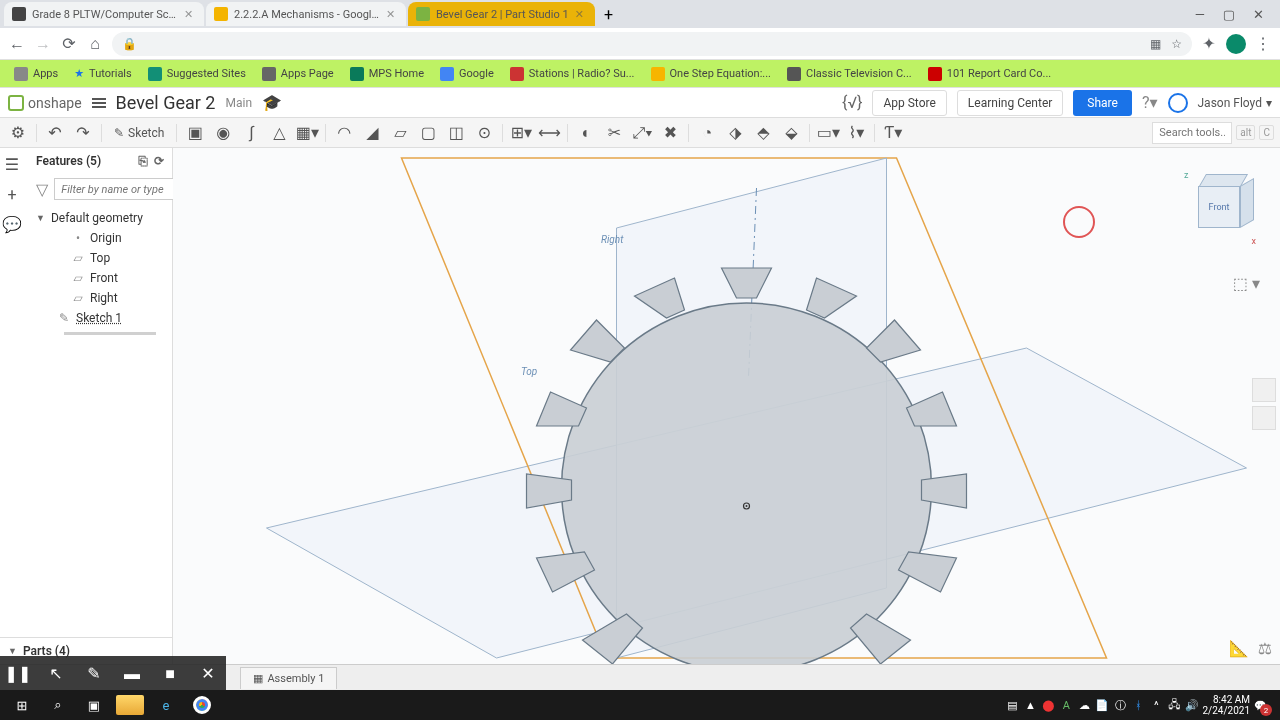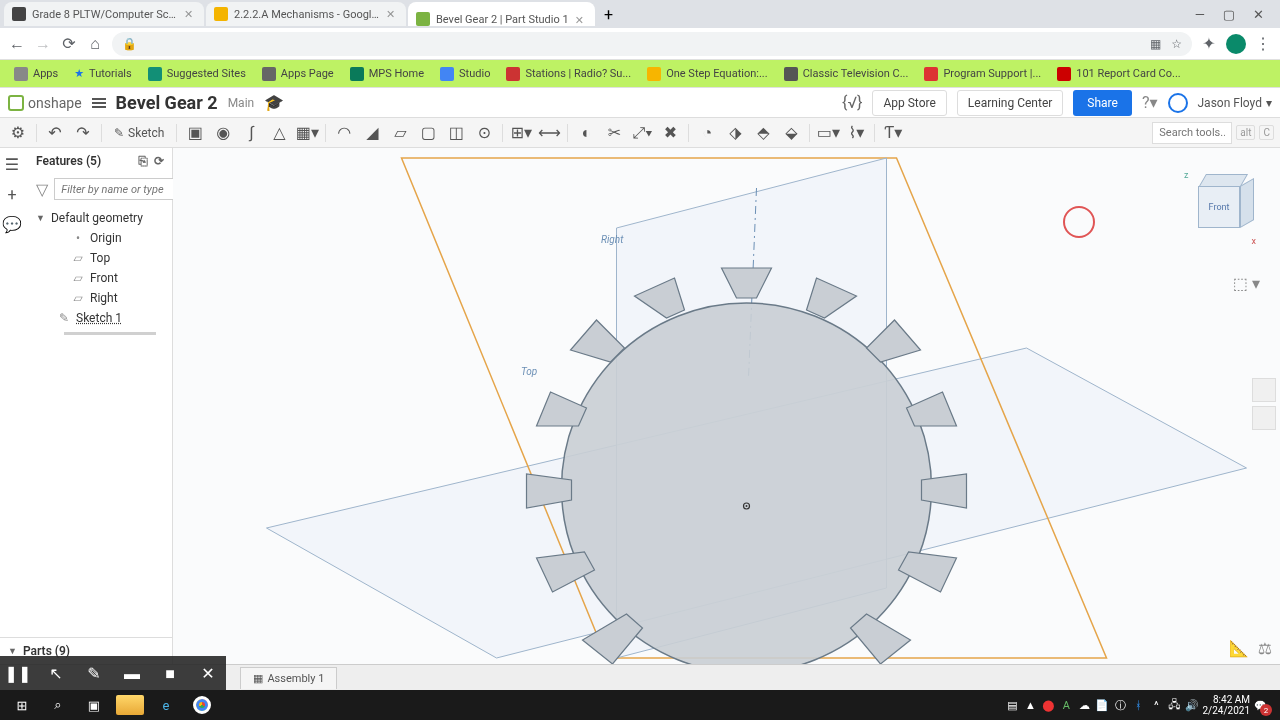--- a/index.html
+++ b/index.html
@@ -1,21 +1,21 @@
 <!DOCTYPE html>
 <html><head>
 <meta charset="utf-8">
 <style>
 * { margin: 0; padding: 0; box-sizing: border-box; font-family: -apple-system, BlinkMacSystemFont, "Segoe UI", Roboto, sans-serif; }
 body { width: 1280px; height: 720px; overflow: hidden; background: #fff; position: relative; }
 
 
 .browser-chrome { height: 28px; background: #dee1e6; display: flex; align-items: center; padding: 0 4px; }
 .tab { height: 24px; background: #f1f3f4; border-radius: 8px 8px 0 0; display: flex; align-items: center; padding: 0 8px; margin-right: 2px; font-size: 11px; color: #555; max-width: 200px; gap: 6px; }
-.tab.active { background: #ffffff; align-items: flex-end; }
+.tab.active { background: #eab308; }
 .tab-favicon { width: 14px; height: 14px; border-radius: 2px; flex-shrink: 0; }
 .tab-title { white-space: nowrap; overflow: hidden; text-overflow: ellipsis; flex: 1; }
 .tab-close { width: 12px; height: 12px; flex-shrink: 0; opacity: 0.6; }
 .new-tab { width: 24px; height: 24px; display: flex; align-items: center; justify-content: center; }
 .window-controls { margin-left: auto; display: flex; gap: 18px; padding-right: 12px; color: #555;}
 .window-controls span { font-size: 13px; }
 
 .addr-bar { height: 32px; background: #fff; border-bottom: 1px solid #e0e0e0; display: flex; align-items: center; padding: 0 8px; gap: 8px; }
 .nav-icon { width: 18px; height: 18px; display:flex; align-items:center; justify-content:center; color:#5f6368;}
 .url-field { flex: 1; height: 24px; background: #f1f3f4; border-radius: 12px; display: flex; align-items: center; padding: 0 10px; font-size: 12px; color: #555; gap:6px;}
@@ -25,21 +25,21 @@
 .bookmarks-bar { height: 28px; background: #bef264; border-bottom: 1px solid #e0e0e0; display: flex; align-items: center; padding: 0 8px; gap: 4px; }
 .bookmark { display: flex; align-items: center; gap: 5px; padding: 3px 6px; font-size: 11px; color: #444; border-radius: 4px; }
 .bookmark-icon { width: 14px; height: 14px; border-radius: 2px; flex-shrink: 0; }
 
 
 .app-header { height: 30px; background: #fff; border-bottom: 1px solid #ddd; display: flex; align-items: center; padding: 0 8px; gap: 10px; }
 .onshape-logo { display:flex; align-items:center; gap:4px; color:#666; font-size:14px;}
 .onshape-logo-icon{width:16px;height:16px;border:2px solid #7cb342;border-radius:3px;}
 .hamburger{display:flex;flex-direction:column;gap:2px;}
 .hamburger span{width:14px;height:2px;background:#555;}
-.doc-title { font-size: 18px; font-weight: 700; color: #333; }
+.doc-title { font-size: 18px; font-weight: 400; color: #333; }
 .doc-subtitle { font-size: 12px; color: #888; }
 .grad-cap{color:#1a73e8;}
 .header-right { margin-left: auto; display: flex; align-items: center; gap: 10px; }
 .header-btn { padding: 5px 10px; font-size: 12px; border: 1px solid #ddd; border-radius: 3px; background: #fff; color:#444; }
 .share-btn { background: #1a73e8; color: #fff; border: none; padding: 6px 14px;}
 .user-name { font-size: 12px; color: #555; display:flex;align-items:center;gap:4px;}
 .avatar{width:20px;height:20px;border-radius:50%;border:2px solid #1a73e8;background:#fff;}
 
 
 .toolbar { height: 30px; background: #f5f5f5; border-bottom: 1px solid #ddd; display: flex; align-items: center; padding: 0 6px; gap: 4px; }
@@ -165,37 +165,33 @@
   <div class="bookmark">
       <span class="bookmark-icon" style="background:#666"></span>
       <span>Apps Page</span>
     </div>
   <div class="bookmark">
       <span class="bookmark-icon" style="background:#0a7a5a"></span>
       <span>MPS Home</span>
     </div>
   <div class="bookmark">
       <span class="bookmark-icon" style="background:#4285f4"></span>
-      <span>Studio</span>
+      <span>Google</span>
     </div>
   <div class="bookmark">
       <span class="bookmark-icon" style="background:#c33"></span>
       <span>Stations | Radio? Su...</span>
     </div>
   <div class="bookmark">
       <span class="bookmark-icon" style="background:#f7b500"></span>
       <span>One Step Equation:...</span>
     </div>
   <div class="bookmark">
       <span class="bookmark-icon" style="background:#555"></span>
       <span>Classic Television C...</span>
-    </div>
-  <div class="bookmark">
-      <span class="bookmark-icon" style="background:#d33"></span>
-      <span>Program Support |...</span>
     </div>
   <div class="bookmark">
       <span class="bookmark-icon" style="background:#c00"></span>
       <span>101 Report Card Co...</span>
     </div>
 </div>
 
 <div class="app-header">
   <div class="onshape-logo">
     <span class="onshape-logo-icon"></span>
@@ -308,21 +304,21 @@
         <div class="tree-item child">
           <span class="tree-icon">✎</span>
           <span style="text-decoration:underline dotted">Sketch 1</span>
         </div>
         <div class="divider-line"></div>
       </div>
     </div>
     <div class="parts-section">
       <div class="panel-header">
         <span class="tree-caret">▼</span>
-        <span>Parts (9)</span>
+        <span>Parts (4)</span>
       </div>
     </div>
   </div>
   <div class="collapse-handle">☰</div>
 
   <div class="canvas">
     <svg class="gear-svg" viewBox="0 0 1060 516">
 
       <polygon points="70,380 830,200 1050,320 300,510" fill="#eaf0f7" fill-opacity="0.5" stroke="#9fb5cc" stroke-width="1"></polygon>
 

